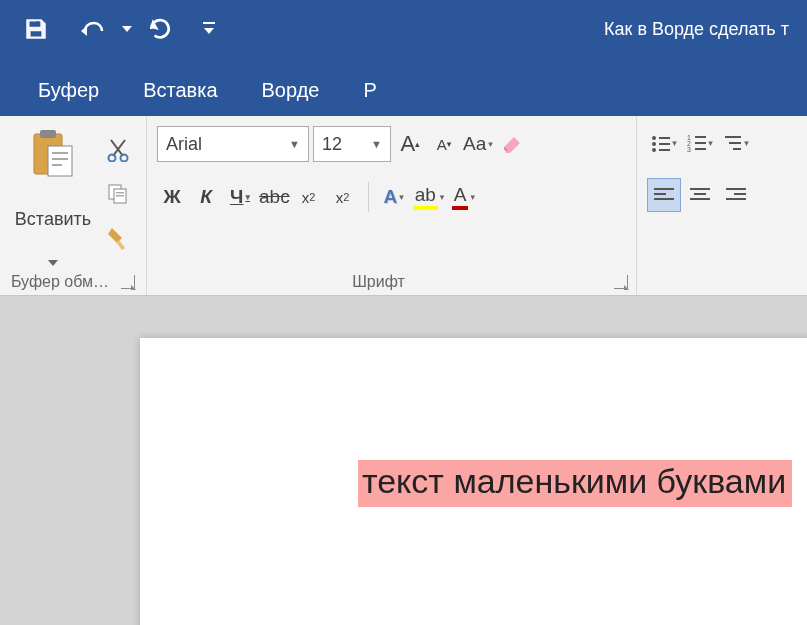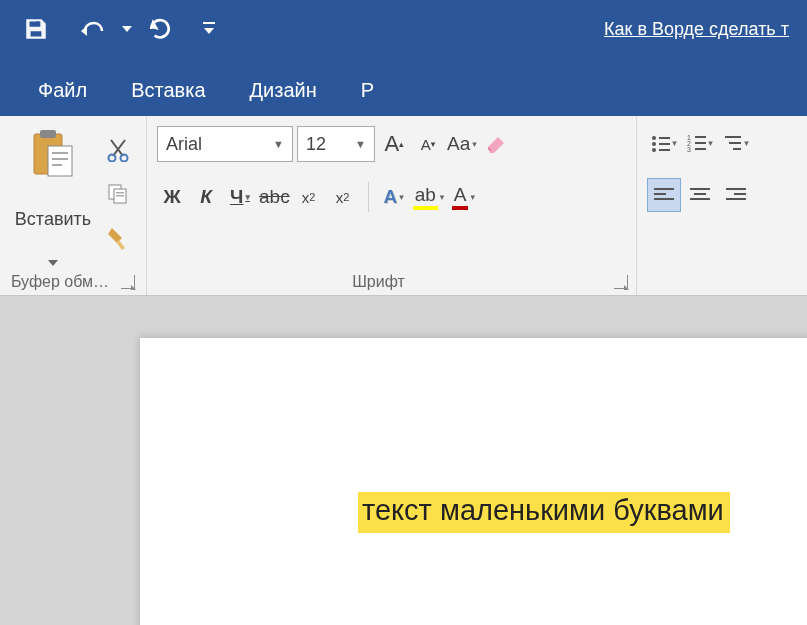--- a/index.html
+++ b/index.html
@@ -1,18 +1,18 @@
 <!DOCTYPE html>
 <html><head>
 <meta charset="utf-8">
 <style>
 * { margin: 0; padding: 0; box-sizing: border-box; font-family: "Segoe UI", Tahoma, sans-serif; }
 body { width: 807px; height: 625px; overflow: hidden; background: #d4d4d4; }
 
-.titlebar { background: #2b579a; height: 58px; display: flex; align-items: center; padding: 0 18px; color: white; text-decoration: underline; }
+.titlebar { background: #2b579a; height: 58px; display: flex; align-items: center; padding: 0 18px; color: white; }
 .titlebar .qat { display: flex; align-items: center; gap: 6px; }
 .titlebar .qat .btn { width: 36px; height: 36px; display: flex; align-items: center; justify-content: center; cursor: pointer; }
 .titlebar .qat .sep { width: 10px; }
 .titlebar .title { margin-left: auto; font-size: 18px; white-space: nowrap; }
 
 .tabs { background: #2b579a; height: 58px; display: flex; align-items: flex-end; padding: 0 0 0 16px; }
 .tab { padding: 14px 22px; color: white; font-size: 20px; cursor: pointer; }
 .tab.active { background: #f3f3f3; color: #2b579a; }
 
 .ribbon { background: #f3f3f3; height: 180px; display: flex; border-bottom: 1px solid #c6c6c6; }
@@ -25,41 +25,41 @@
 
 .clipboard .paste { display: flex; flex-direction: column; align-items: center; width: 90px; cursor: pointer; gap: 27px; }
 .clipboard .paste .icon { width: 46px; height: 52px; margin: 6px 0 2px 0; }
 .clipboard .paste .lbl { font-size: 18px; color: #444; }
 .clipboard .side { display: flex; flex-direction: column; justify-content: space-around; padding: 6px 4px; }
 .clipboard .side .sbtn { width: 32px; height: 32px; display: flex; align-items: center; justify-content: center; cursor: pointer; }
 
 
 .font .row { display: flex; align-items: center; gap: 4px; padding: 4px 2px; }
 .font .combo { border: 1px solid #ababab; background: white; height: 36px; display: flex; align-items: center; padding: 0 8px; font-size: 18px; color: #444; justify-content: space-between; cursor: pointer; }
-.font .combo.fam { width: 136px; }
+.font .combo.fam { width: 152px; }
 .font .combo.sz { width: 78px; }
 .font .combo .arr { font-size: 11px; color: #666; margin-left: 6px; }
 .font .fbtn { min-width: 30px; height: 34px; display: flex; align-items: center; justify-content: center; cursor: pointer; font-size: 19px; color: #444; position: relative; }
 .font .fbtn.small { font-size: 15px; }
 .font .dd::after { content: "▾"; font-size: 9px; color: #666; margin-left: 2px; }
 .font .hl { border-bottom: 4px solid #ffff00; padding: 0 2px; }
 .font .fc { border-bottom: 4px solid #c00000; padding: 0 2px; }
 .font-body { flex-direction: column; }
 
 
 .para .row { display: flex; align-items: center; gap: 2px; padding: 4px 2px; }
 .para .pbtn { width: 34px; height: 34px; display: flex; align-items: center; justify-content: center; cursor: pointer; }
 .para .pbtn.active { background: #c8d8ee; border: 1px solid #82a8d8; }
 .para .dd::after { content: "▾"; font-size: 9px; color: #666; margin-left: 1px; }
 .para-body { flex-direction: column; }
 
 
 .workspace { position: absolute; top: 296px; left: 0; right: 0; bottom: 0; background: #d4d4d4; }
 .page { position: absolute; left: 140px; top: 42px; width: 800px; height: 600px; background: white; box-shadow: 0 0 8px rgba(0,0,0,0.2); }
-.seltext { position: absolute; left: 218px; top: 154px; background: #fde047; font-family: Arial, sans-serif; font-size: 29px; color: #222; padding: 2px 6px 6px 4px; }
+.seltext { position: absolute; left: 218px; top: 122px; background: #fca5a5; font-family: Arial, sans-serif; font-size: 34px; color: #222; padding: 2px 6px 6px 4px; }
 
 svg { display: block; }
 </style>
 </head>
 <body>
 
 <div class="titlebar">
   <div class="qat">
     <div class="btn">
       <svg width="26" height="26" viewBox="0 0 24 24">
@@ -90,23 +90,23 @@
       <svg width="12" height="14">
           <rect y="0" width="12" height="2" fill="white"></rect>
           <path fill="white" d="M1 6h10l-5 6z"></path>
         </svg>
     </div>
   </div>
   <div class="title">Как в Ворде сделать т</div>
 </div>
 
 <div class="tabs">
-  <div class="tab">Файл</div>
+  <div class="tab">Буфер</div>
   <div class="tab">Вставка</div>
-  <div class="tab">Дизайн</div>
+  <div class="tab">Ворде</div>
   <div class="tab" style="padding-right:4px">Р</div>
 </div>
 
 <div class="ribbon">
 
   <div class="group clipboard">
     <div class="group-body">
       <div class="paste">
         <div class="icon">
           <svg width="46" height="52" viewBox="0 0 46 52">

